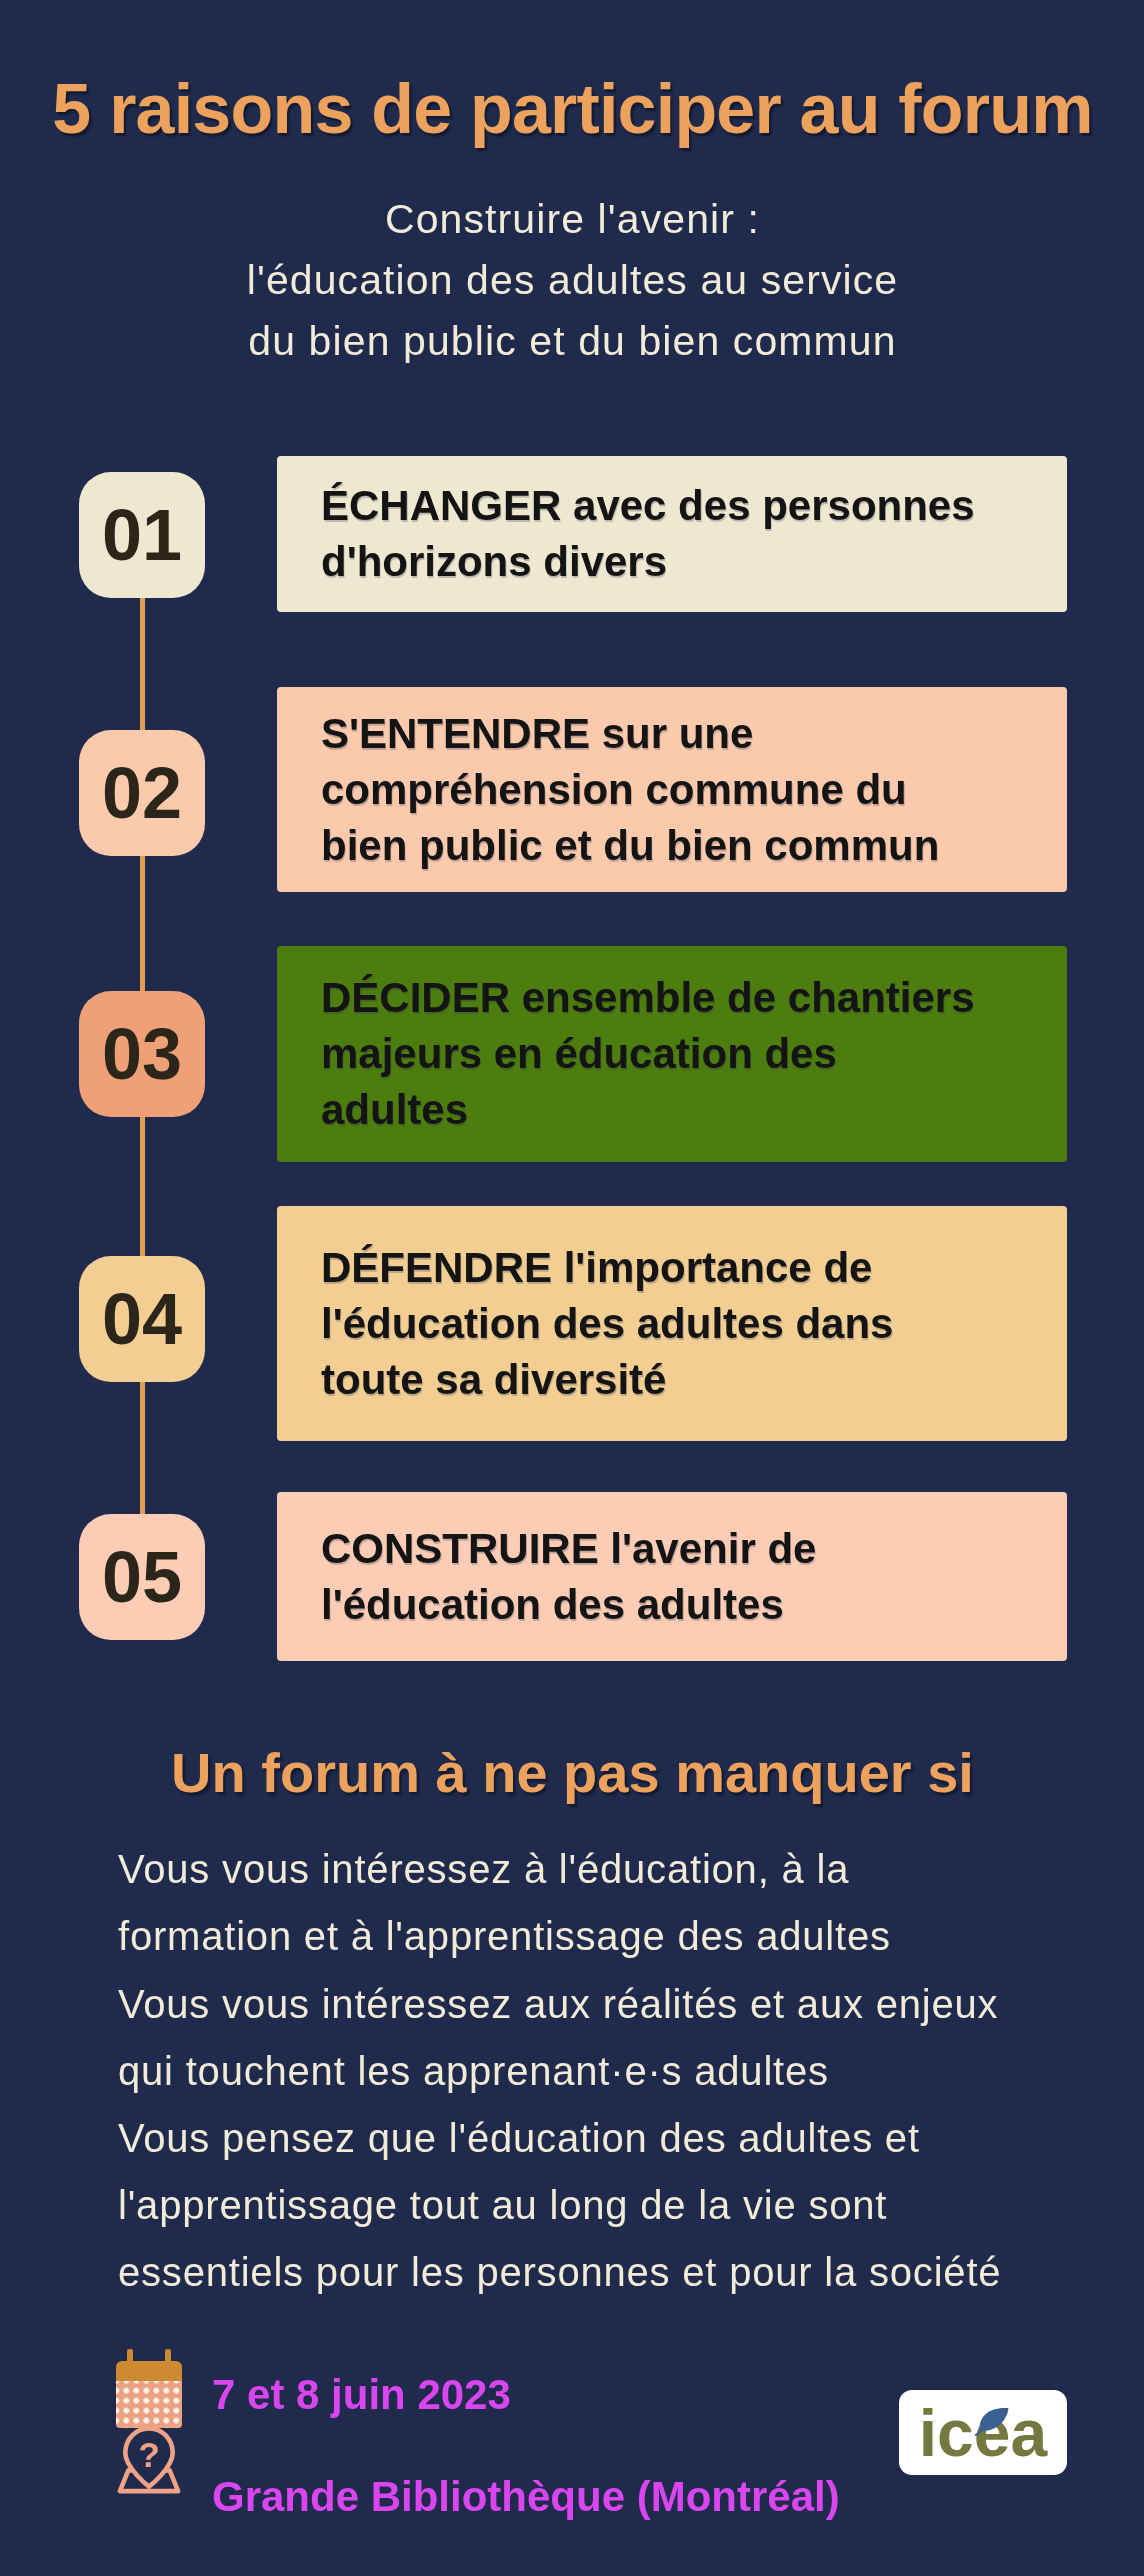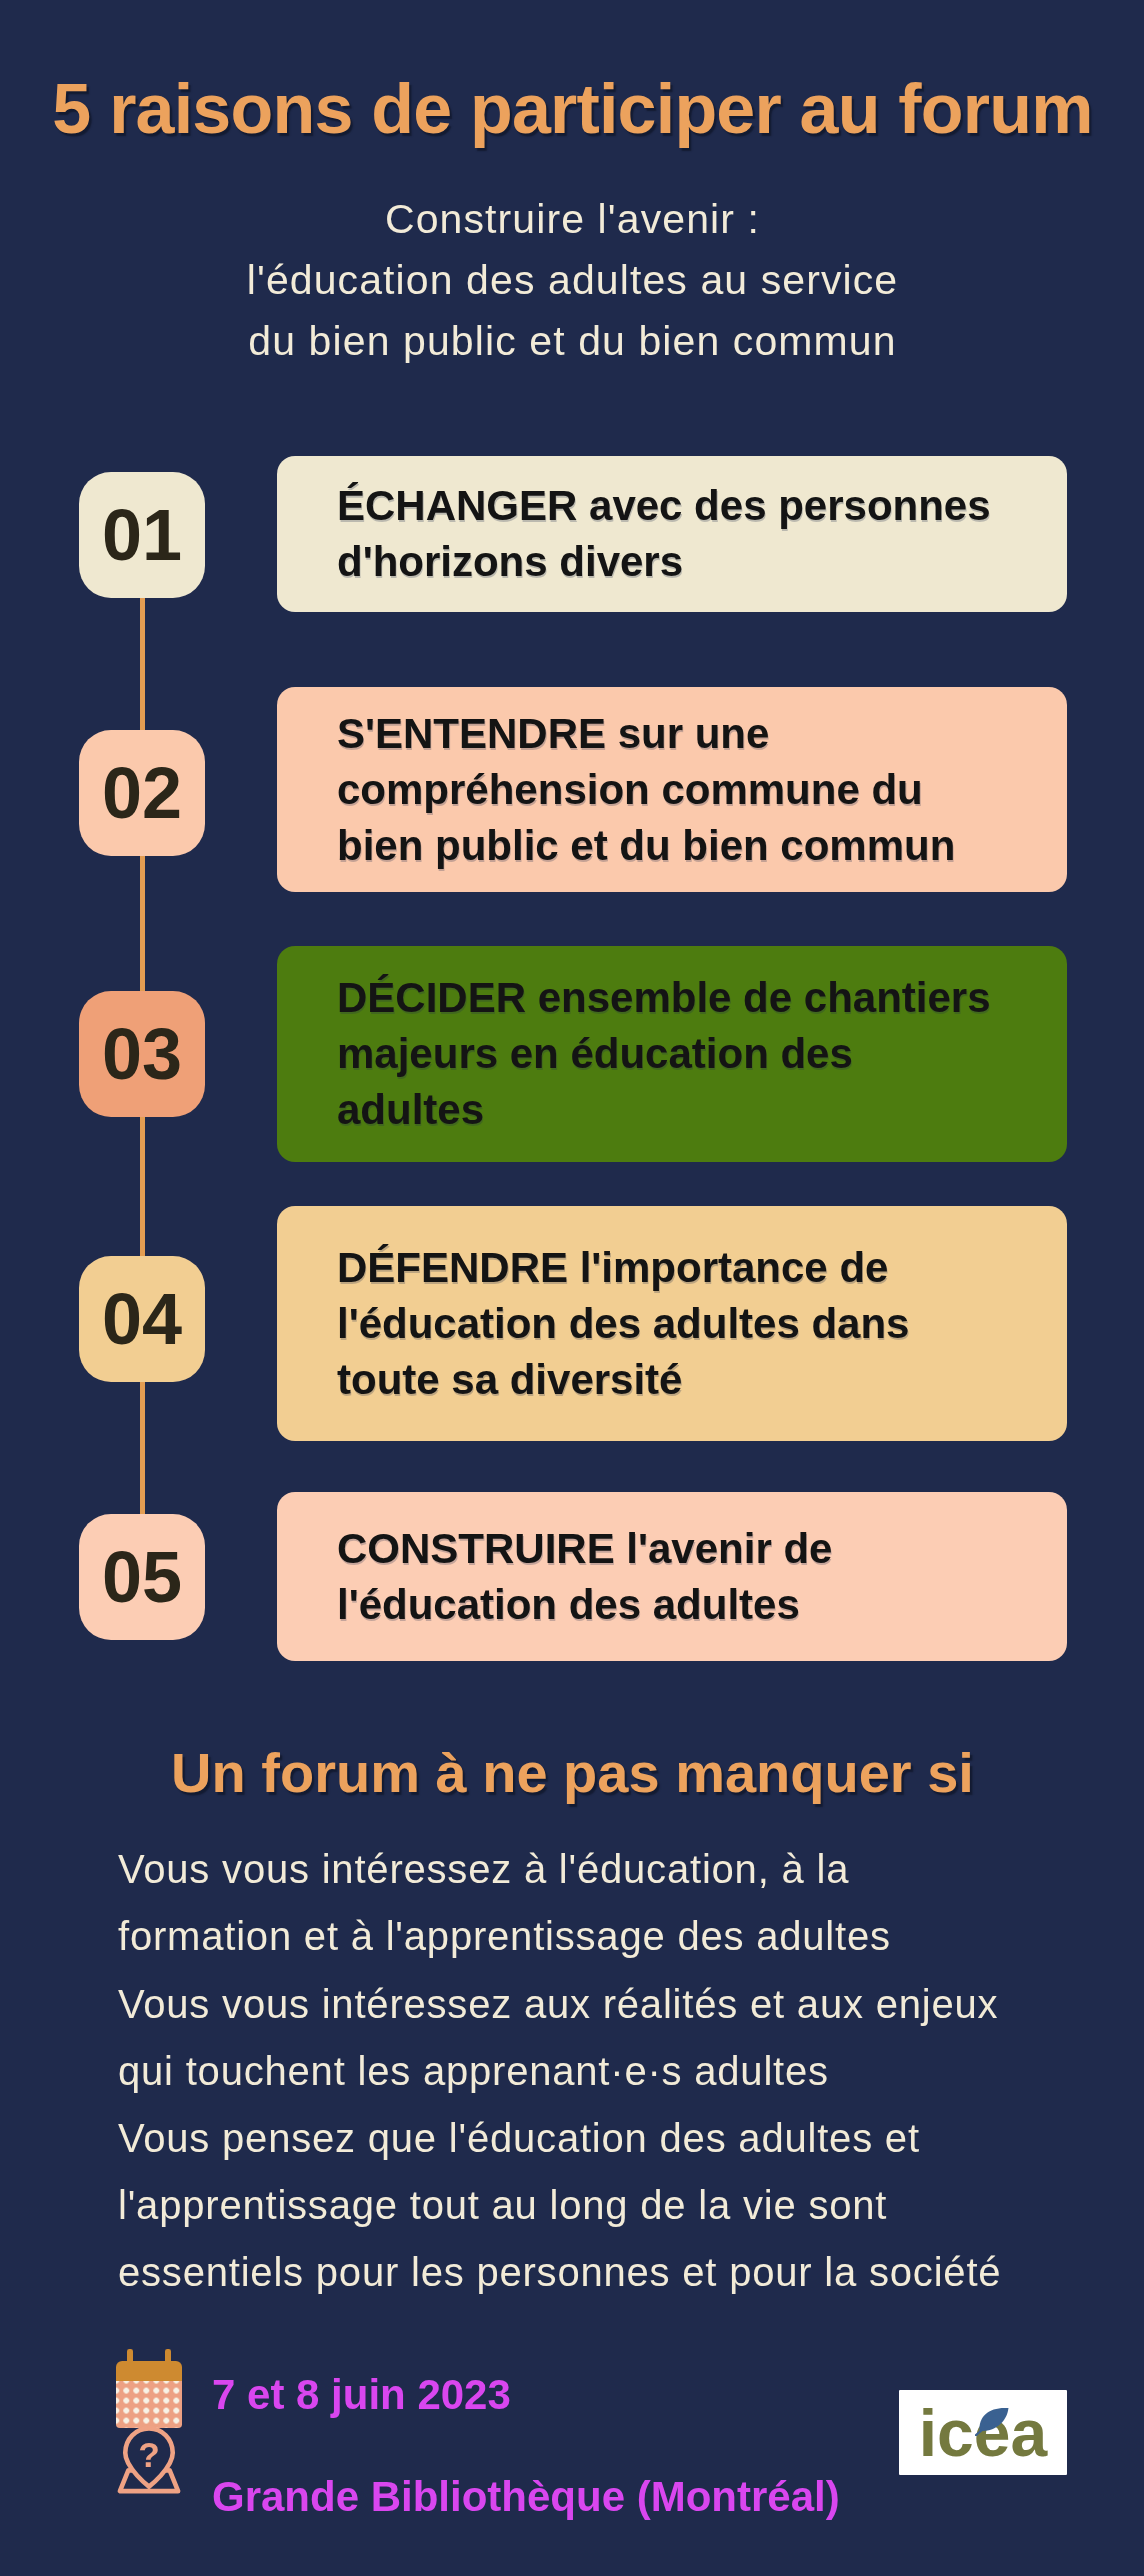--- a/index.html
+++ b/index.html
@@ -27,23 +27,23 @@
   .tl-line { position:absolute; left:140px; top:534px; width:5.3px; height:1046px; }
   .badge {
     position:absolute; left:79px; width:126px; height:126px;
     border-radius:32px;
     display:flex; align-items:center; justify-content:center;
     font-size:72px; font-weight:700; color:#2B2619;
   }
   .badge-1{top:472px} .badge-2{top:730px} .badge-3{top:991px} .badge-4{top:1256px} .badge-5{top:1514px}
   .card {
     position:absolute; left:277px; width:790px;
-    border-radius:18px;
+    border-radius:4px;
     display:flex; flex-direction:column; justify-content:center;
-    padding:0 60px; box-sizing:border-box;
+    padding:0 44px; box-sizing:border-box;
     color:#141414; font-weight:700;
     font-size:42px; line-height:56px;
     text-shadow:0.8px 1.5px 0 rgba(31,42,76,0.25);
   }
   .card-1{top:456px;height:156px} .card-2{top:687px;height:205px} .card-3{top:946px;height:216px}
   .card-4{top:1206px;height:235px} .card-5{top:1492px;height:169px}
   .card-line { white-space:nowrap; }
   .forum-heading {
     position:absolute; top:1740px; left:0; width:100%;
     margin:0; text-align:center;
@@ -71,21 +71,21 @@
     background-size:10px 10px; background-position:5.3px 4.6px;
   }
   .footer-text { position:absolute; left:212px; font-size:42px; font-weight:700; color:#d946ef; white-space:nowrap; }
   .date { top:2371px; }
   .loc  { top:2473px; }
   .pin-icon { position:absolute; left:113px; top:2423px; width:72px; height:72px; }
 
   
   .logo {
     position:absolute; left:899px; top:2390px; width:168px; height:85px;
-    background:#ffffff; border-radius:1px;
+    background:#ffffff; border-radius:13px;
     display:flex; align-items:flex-end; justify-content:center;
   }
   .logo-letters {
     position:relative;
     font-size:66px; font-weight:700; line-height:1;
     padding-bottom:9.2px; letter-spacing:0;
   }
   .logo-e { position:relative; display:inline-block; }
   .leaf-wrap { position:absolute; left:1.5px; top:-20px; width:35px; height:30.5px; }
 </style>

